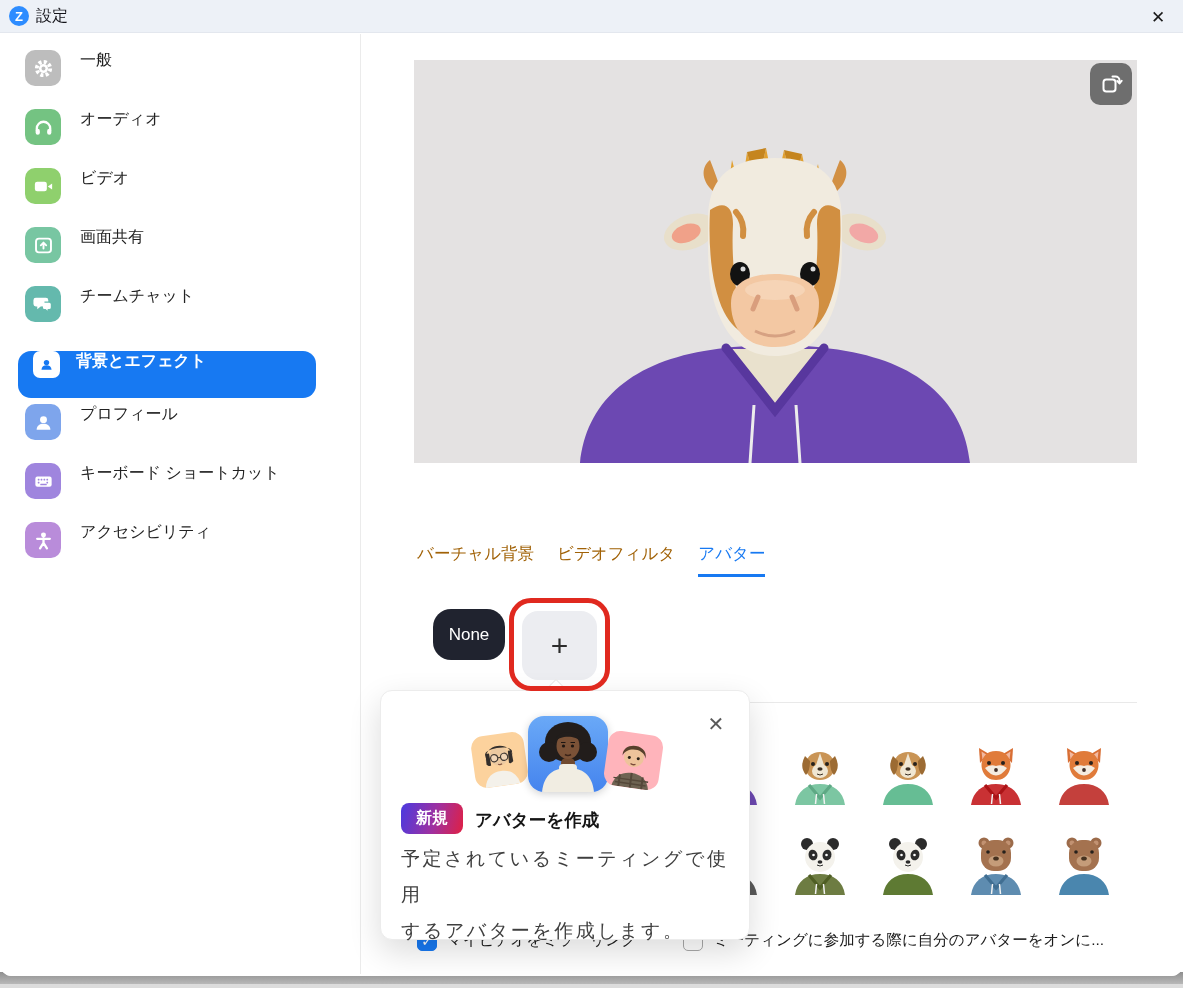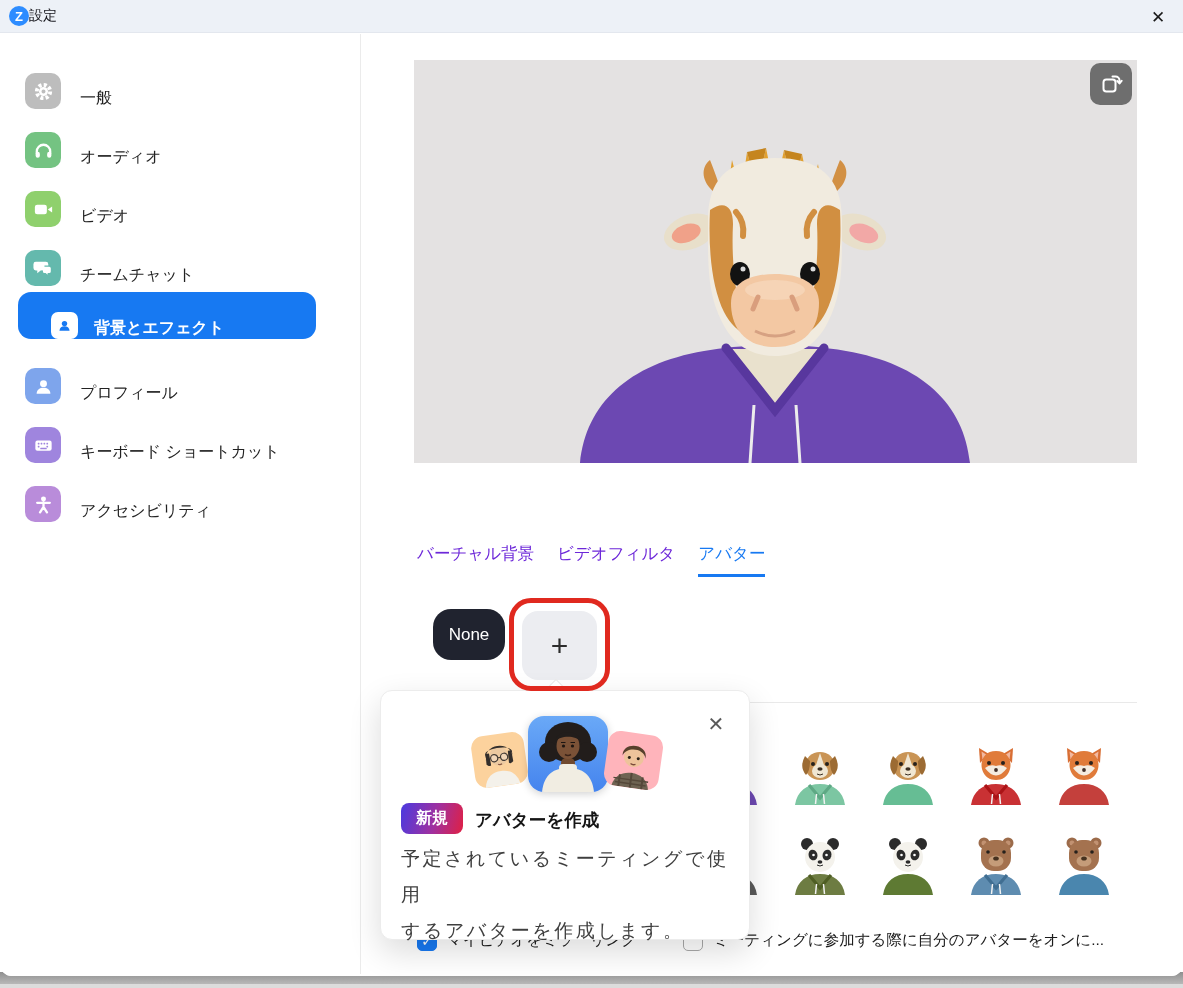--- a/index.html
+++ b/index.html
@@ -10,45 +10,45 @@
   .bottom-strip{position:absolute;left:0;top:972px;width:1183px;height:12px;
       background:linear-gradient(#8f8f8f,#b8b8b8);z-index:0}
   .bottom-strip2{position:absolute;left:0;top:984px;width:1183px;height:4px;background:#dcdcdc;z-index:0}
   .window{position:absolute;left:0;top:0;width:1183px;height:976px;background:#fff;
       border-radius:0 0 12px 12px;z-index:1;overflow:hidden}
   .titlebar{position:absolute;left:0;top:0;width:100%;height:33px;background:#edf1f7;
       display:flex;align-items:center;border-bottom:1px solid #e3e7ee}
   .zoom-logo{width:20px;height:20px;border-radius:50%;background:#2d8cff;color:#fff;
       font-weight:bold;font-size:13px;display:flex;align-items:center;justify-content:center;
       margin-left:9px}
-  .win-title{font-size:14px;color:#14141a}
+  .win-title{font-size:16px;margin-left:7px;color:#14141a}
   .win-close{position:absolute;right:12px;top:4px;width:26px;height:26px;font-size:17px;
       display:flex;align-items:center;justify-content:center;color:#1a1a1a;cursor:pointer}
   
   .sidebar{position:absolute;left:0;top:34px;width:360px;bottom:0;background:#fff}
   .side-divider{position:absolute;left:360px;top:34px;bottom:2px;width:1px;background:#ebebeb}
   .side-nav{position:absolute;top:16px;left:0;width:100%}
-  .side-item{height:59px;display:flex;align-items:flex-end;padding-left:25px;cursor:pointer}
+  .side-item{height:59px;display:flex;align-items:flex-start;padding-left:25px;cursor:pointer}
   .side-icon{width:36px;height:36px;border-radius:10px;display:flex;align-items:center;
       justify-content:center;flex:0 0 auto}
   .side-icon svg{width:23px;height:23px;display:block}
   .side-label{margin-left:19px;font-size:16px;color:#222;white-space:nowrap}
   .side-item.selected{background:#1779f2;border-radius:13px;height:47px;
-      margin:6px 44px 6px 18px;padding-left:33px}
+      margin:6px 44px 6px 18px;padding-left:15px}
   .side-item.selected .side-icon{width:27px;height:27px;border-radius:7px;background:#fff}
   .side-item.selected .side-icon svg{width:19px;height:19px}
   .side-item.selected .side-label{color:#fff;font-weight:bold;margin-left:16px}
   
   .content{position:absolute;left:361px;top:34px;right:0;bottom:0;background:#fff}
   .preview{position:absolute;left:53px;top:26px;width:723px;height:403px;background:#e4e2e2;overflow:hidden}
   .rotate-btn{position:absolute;right:5px;top:3px;width:42px;height:42px;border-radius:10px;
       background:rgba(93,93,93,.88);display:flex;align-items:center;justify-content:center;cursor:pointer}
   .rotate-btn svg{width:24px;height:24px}
   .tabs{position:absolute;left:56px;top:509px;display:flex;gap:23px}
-  .tab{font-size:16.5px;color:#6d28d9;padding-bottom:9px;cursor:pointer;white-space:nowrap}
+  .tab{font-size:16.5px;color:#a16207;padding-bottom:9px;cursor:pointer;white-space:nowrap}
   .tab.active{color:#1779f2;border-bottom:3px solid #1779f2}
   .none-btn{position:absolute;left:72px;top:575px;width:72px;height:51px;border-radius:18px;
       background:#20232f;color:#fff;font-size:17px;display:flex;align-items:center;
       justify-content:center;cursor:pointer;z-index:2}
   .add-btn{position:absolute;left:161px;top:577px;width:75px;height:69px;border-radius:16px;
       background:#ecedf1;color:#2c2c2c;font-size:30px;font-weight:300;display:flex;
       align-items:center;justify-content:center;cursor:pointer;z-index:2}
   .annotation{position:absolute;left:148px;top:564px;width:101px;height:93px;border:5px solid #e0291f;
       border-radius:22px;z-index:9;pointer-events:none}
   .grid-divider{position:absolute;left:56px;top:668px;width:720px;height:1px;background:#e9e9e9;z-index:1}
@@ -125,20 +125,29 @@
   <div class="side-item">
     <span class="side-icon" style="background: rgb(143, 208, 109); color: rgb(143, 208, 109);">
             <svg viewBox="0 0 24 24">
               <rect x="3" y="7" width="12.5" height="10" rx="2.5" fill="#fff"></rect>
               <path d="M16.5 12 L21 8.8 V15.2 Z" fill="#fff"></path>
             </svg>
           </span>
     <span class="side-label">ビデオ</span>
   </div>
 
+  <div class="side-item">
+    <span class="side-icon" style="background: rgb(120, 198, 162); color: rgb(120, 198, 162);">
+            <svg viewBox="0 0 24 24">
+              <rect x="4.2" y="4.8" width="15.6" height="14.4" rx="3" fill="none" stroke="#fff" stroke-width="2"></rect>
+              <path d="M12 15.2 V9.2 M9.2 11.8 L12 9 L14.8 11.8" stroke="#fff" stroke-width="2" fill="none" stroke-linecap="round" stroke-linejoin="round"></path>
+            </svg>
+          </span>
+    <span class="side-label">画面共有</span>
+  </div>
 
   <div class="side-item">
     <span class="side-icon" style="background: rgb(100, 185, 173); color: rgb(100, 185, 173);">
             <svg viewBox="0 0 24 24">
               <path d="M4 5 h10.5 a2.5 2.5 0 0 1 2.5 2.5 v4 a2.5 2.5 0 0 1 -2.5 2.5 h-5.5 l-3.5 3 v-3 h-1.5 a2.5 2.5 0 0 1 -2.5 -2.5 v-4 A2.5 2.5 0 0 1 4 5 Z" fill="#fff"></path>
               <path d="M13 9.5 h5 a2.3 2.3 0 0 1 2.3 2.3 v3.4 a2.3 2.3 0 0 1 -2.3 2.3 h-1 v2.6 l-3 -2.6 h-1 a2.3 2.3 0 0 1 -2.3 -2.3 v-1" fill="#fff" stroke="currentColor" stroke-width="1.4"></path>
             </svg>
           </span>
     <span class="side-label">チームチャット</span>
   </div>

